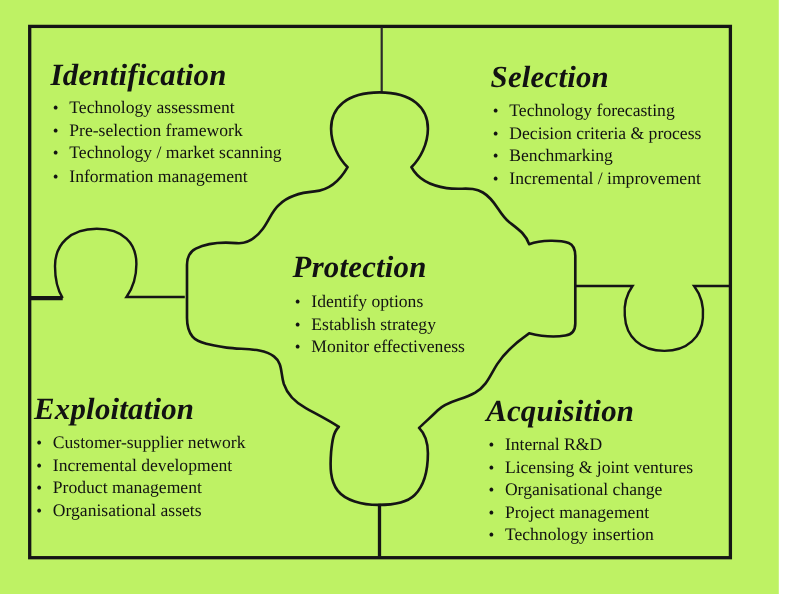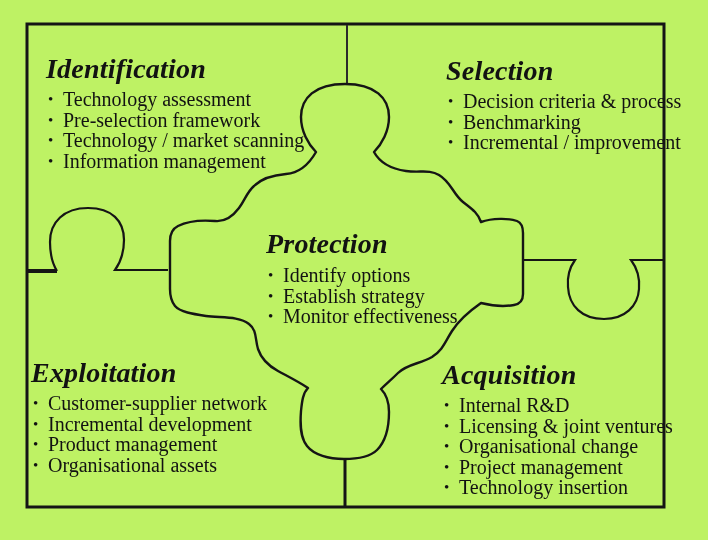--- a/index.html
+++ b/index.html
@@ -29,21 +29,21 @@
     letter-spacing: 0.2px;
     white-space: nowrap;
   }
   .section ul {
     list-style: none;
     margin: 5px 0 0 0;
     padding: 0;
   }
   .section li {
     position: relative;
-    font-size: 20px;
+    font-size: 16px;
     line-height: 20.5px;
     padding-left: 17px;
     white-space: nowrap;
   }
   .section li::before {
     content: "\2022";
     position: absolute;
     left: 2px;
     top: 0;
     font-size: 15px;
@@ -121,20 +121,21 @@
       <li>Technology assessment</li>
       <li>Pre-selection framework</li>
       <li>Technology / market scanning</li>
       <li>Information management</li>
     </ul>
   </div>
 
   <div class="section sec-selection">
     <h2>Selection</h2>
     <ul>
+      <li>Technology forecasting</li>
       <li>Decision criteria &amp; process</li>
       <li>Benchmarking</li>
       <li>Incremental / improvement</li>
     </ul>
   </div>
 
   <div class="section sec-protection">
     <h2>Protection</h2>
     <ul>
       <li>Identify options</li>

